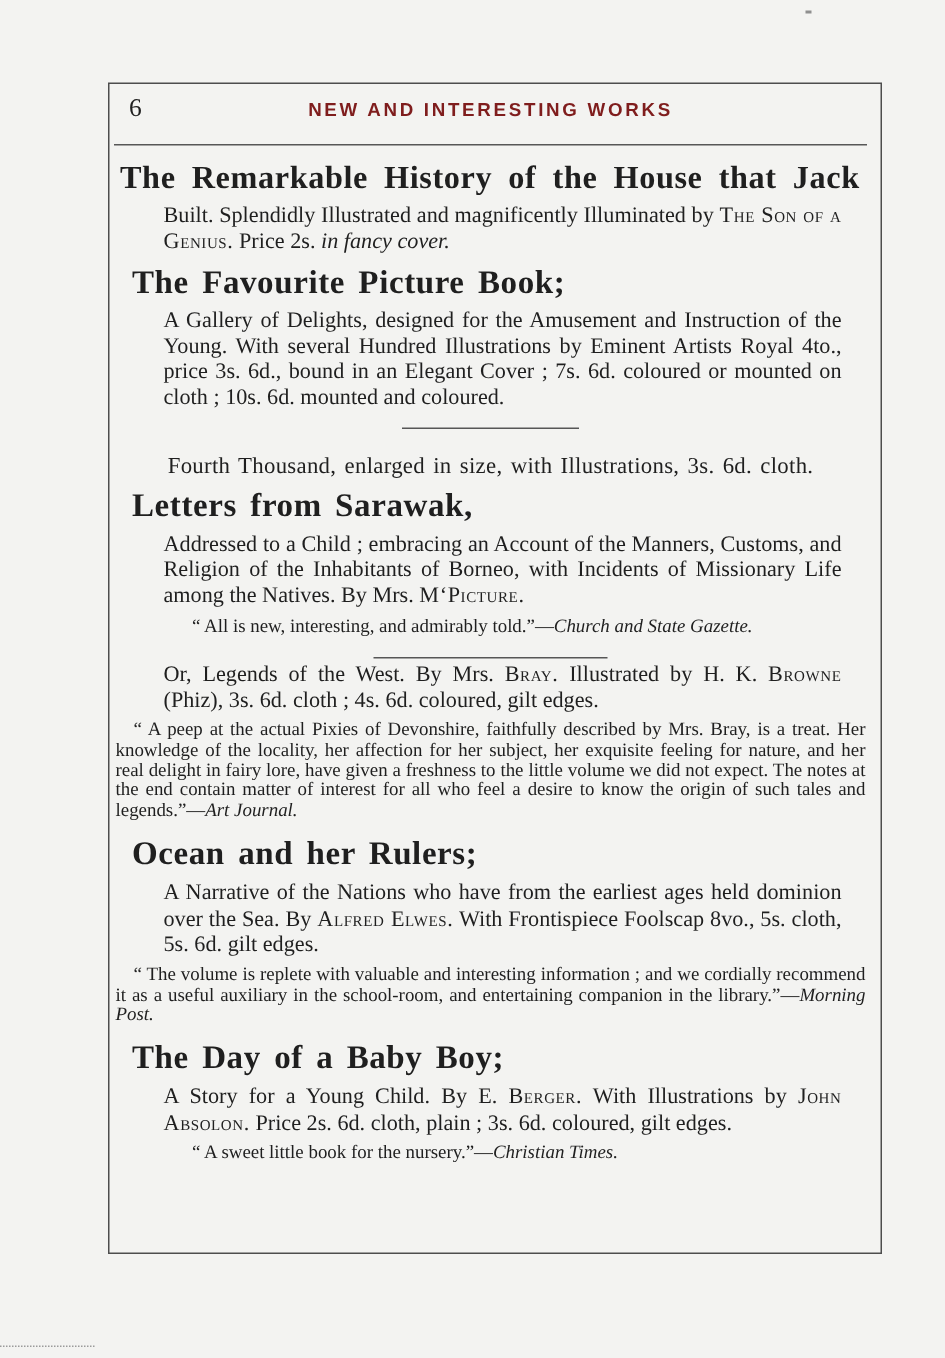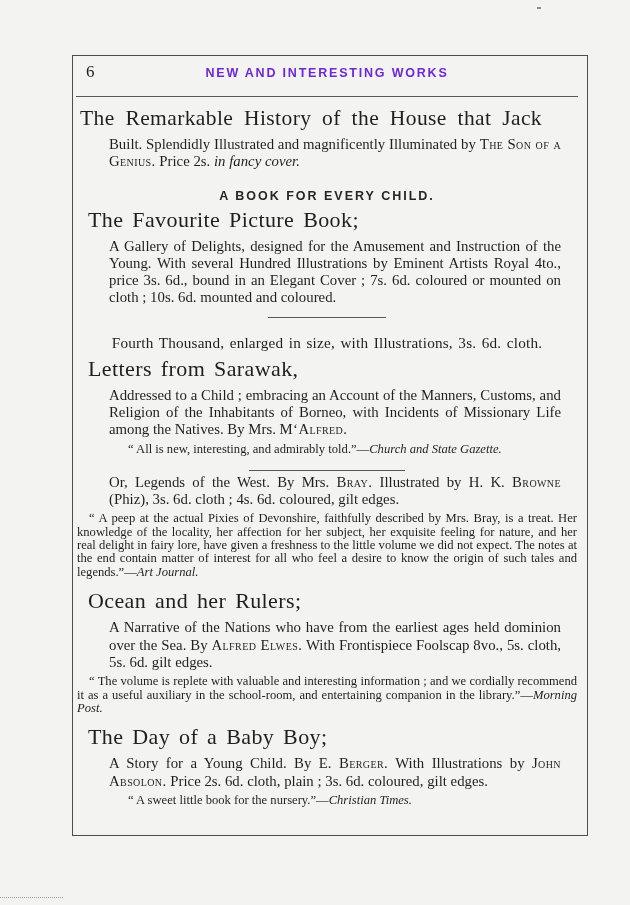--- a/index.html
+++ b/index.html
@@ -12,24 +12,24 @@
   .bottom-line-artifact{position:absolute;left:0;top:897px;width:63px;border-top:1px dotted #9b9b9b;}
 
   
   .frame{position:absolute;left:72px;top:55px;width:516px;height:781px;
          border:1px solid #4d4d4d;box-sizing:border-box;padding:0 13px 0 7px;background:transparent;}
 
   .header{position:relative;height:40px;}
   .pagenum{position:absolute;left:6px;top:6px;font-size:17px;}
   .running-head{position:absolute;left:0;right:0;top:10px;text-align:center;
                 font-family:"Liberation Sans",sans-serif;font-weight:bold;
-                font-size:12.5px;letter-spacing:1.8px;color:#6d28d9;}
+                font-size:12.5px;letter-spacing:1.8px;color:#7f1d1d;}
   .header-rule{border:0;border-top:1px solid #575757;margin:0 -4px;}
 
-  .title{font-weight:normal;font-size:22px;margin:0 0 0 8px;line-height:30px;
+  .title{font-weight:bold;font-size:22px;margin:0 0 0 8px;line-height:30px;
          letter-spacing:0.4px;word-spacing:3px;white-space:nowrap;overflow:hidden;}
   .t0{font-size:21.5px;word-spacing:5px;margin:6px 0 0 0;}
   .mt10{margin-top:10px;}
   .mt7{margin-top:7px;}
   .mt2{margin-top:2px;}
 
   .bodytxt{font-size:14.8px;line-height:17.3px;text-align:justify;
            margin:3px 13px 0 29px;}
   .quote-s{font-size:12.6px;line-height:14px;margin:3px 0 0 48px;}
   .q0{margin-left:26px;}
@@ -62,31 +62,30 @@
       <span class="running-head">NEW AND INTERESTING WORKS</span>
     </div>
     <hr class="header-rule">
 
     <section>
       <h1 class="title t0">The Remarkable History of the House that Jack</h1>
       <p class="bodytxt"><span>Built.  Splendidly Illustrated and magnificently Illuminated by </span><span class="sc">The Son of a Genius.</span><span>  Price 2s. </span><span class="it">in fancy cover.</span></p>
     </section>
 
     <section>
-      <div class="kicker">A BOOK FOR EVERY CHILD.</div>
       <h1 class="title mt2">The Favourite Picture Book;</h1>
       <p class="bodytxt"><span>A Gallery of Delights, designed for the Amusement and Instruction of the Young.  With several Hundred Illustrations by Eminent Artists Royal 4to., price 3s. 6d., bound in an Elegant Cover ; 7s. 6d. coloured or mounted on cloth ; 10s. 6d. mounted and coloured.</span></p>
     </section>
 
     <hr class="divider d1">
 
     <section>
       <div class="note">Fourth Thousand, enlarged in size, with Illustrations, 3s. 6d. cloth.</div>
       <h1 class="title mt2">Letters from Sarawak,</h1>
-      <p class="bodytxt"><span>Addressed to a Child ; embracing an Account of the Manners, Customs, and Religion of the Inhabitants of Borneo, with Incidents of Missionary Life among the Natives.  By Mrs. </span><span class="sc">M‘Alfred.</span></p>
+      <p class="bodytxt"><span>Addressed to a Child ; embracing an Account of the Manners, Customs, and Religion of the Inhabitants of Borneo, with Incidents of Missionary Life among the Natives.  By Mrs. </span><span class="sc">M‘Picture.</span></p>
       <p class="quote-s"><span>“ All is new, interesting, and admirably told.”—</span><span class="it">Church and State Gazette.</span></p>
     </section>
 
     <hr class="divider d2">
 
     <section>
       <p class="bodytxt"><span>Or, Legends of the West.  By Mrs. </span><span class="sc">Bray.</span><span>  Illustrated by H. K. </span><span class="sc">Browne</span><span> (Phiz), 3s. 6d. cloth ; 4s. 6d. coloured, gilt edges.</span></p>
       <p class="quote-l"><span>“ A peep at the actual Pixies of Devonshire, faithfully described by Mrs. Bray, is a treat.  Her knowledge of the locality, her affection for her subject, her exquisite feeling for nature, and her real delight in fairy lore, have given a freshness to the little volume we did not expect.  The notes at the end contain matter of interest for all who feel a desire to know the origin of such tales and legends.”—</span><span class="it">Art Journal.</span></p>
     </section>
 

